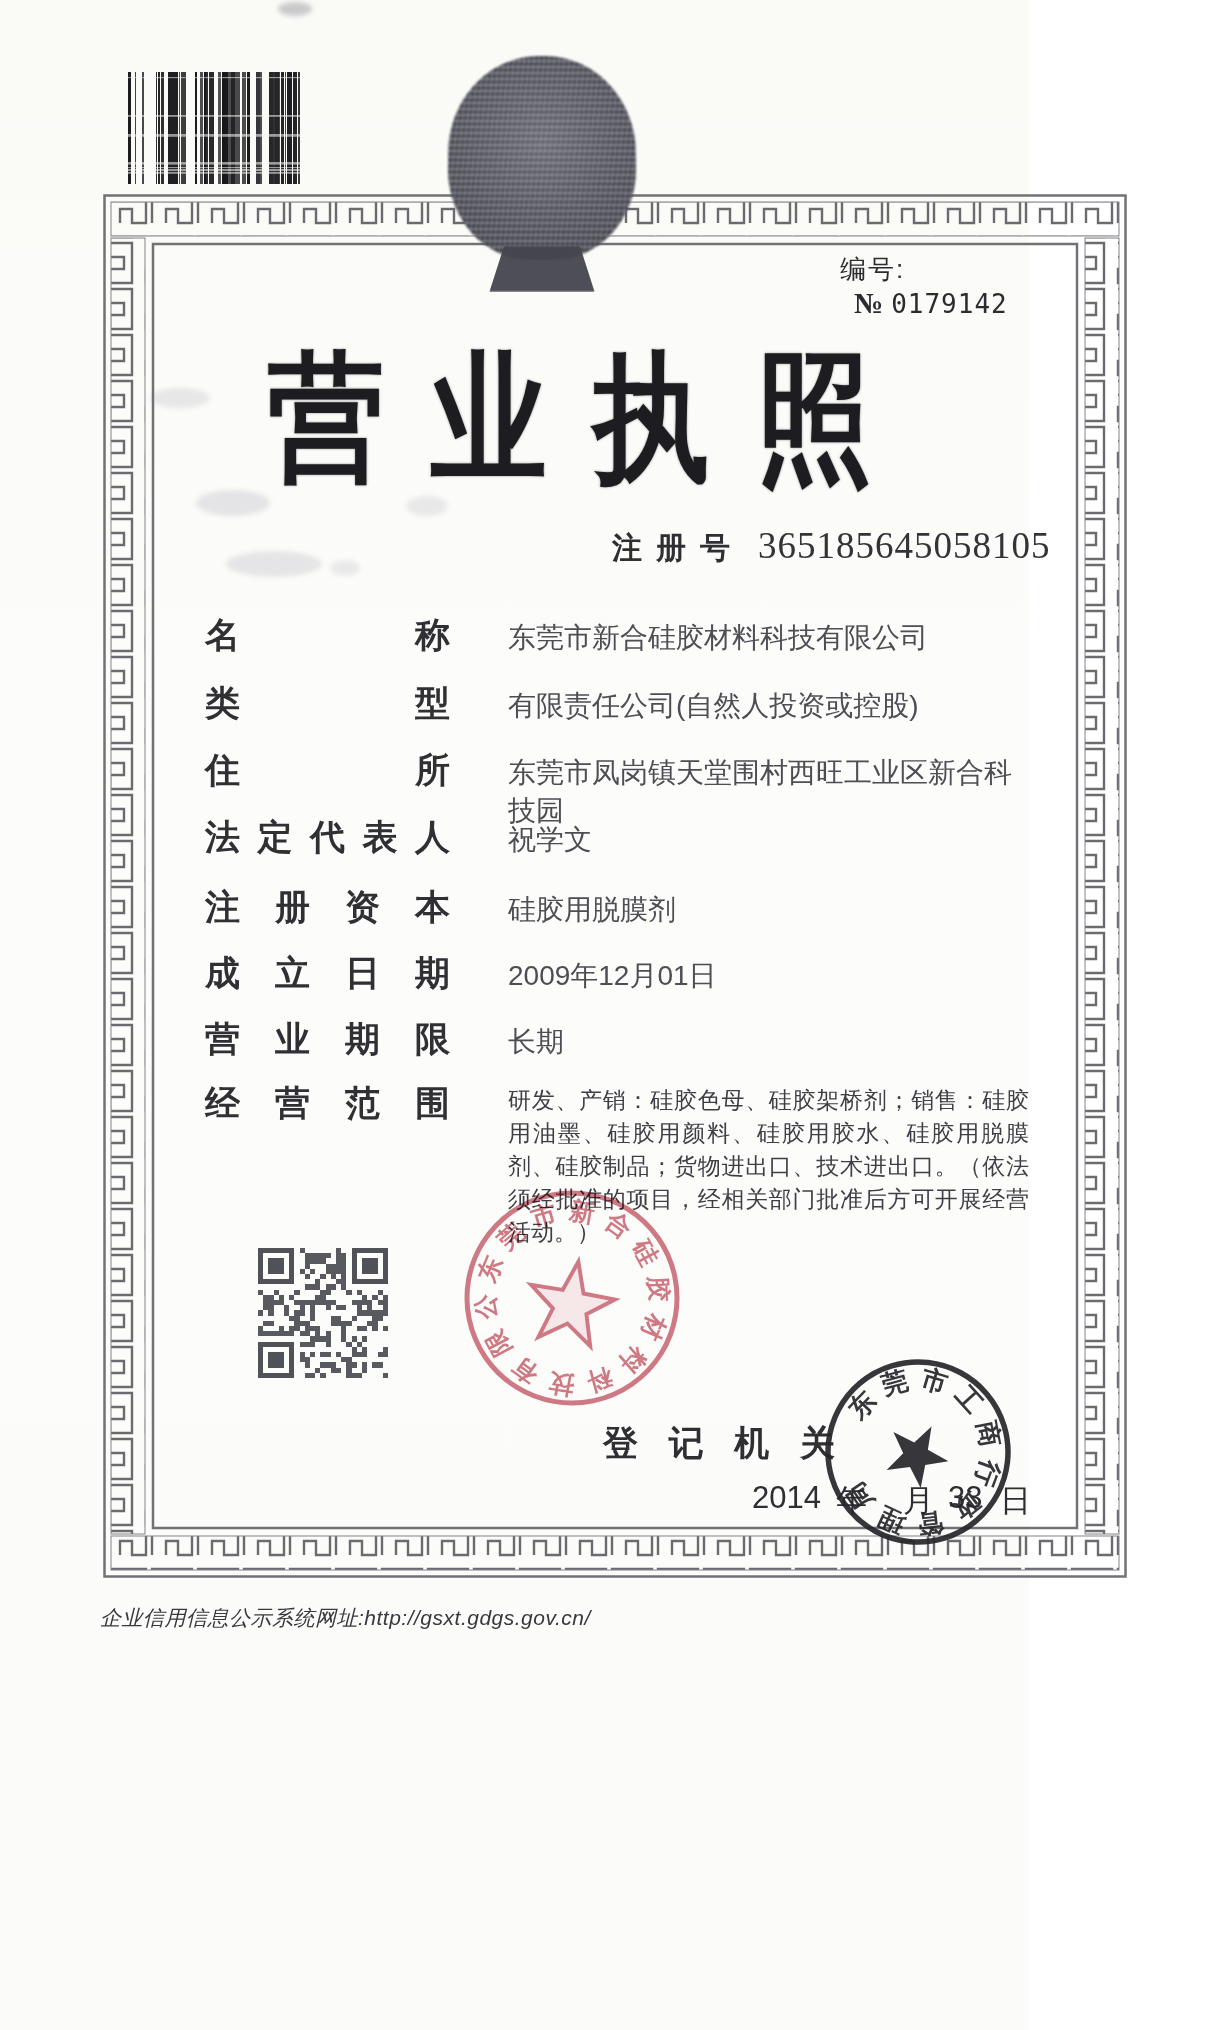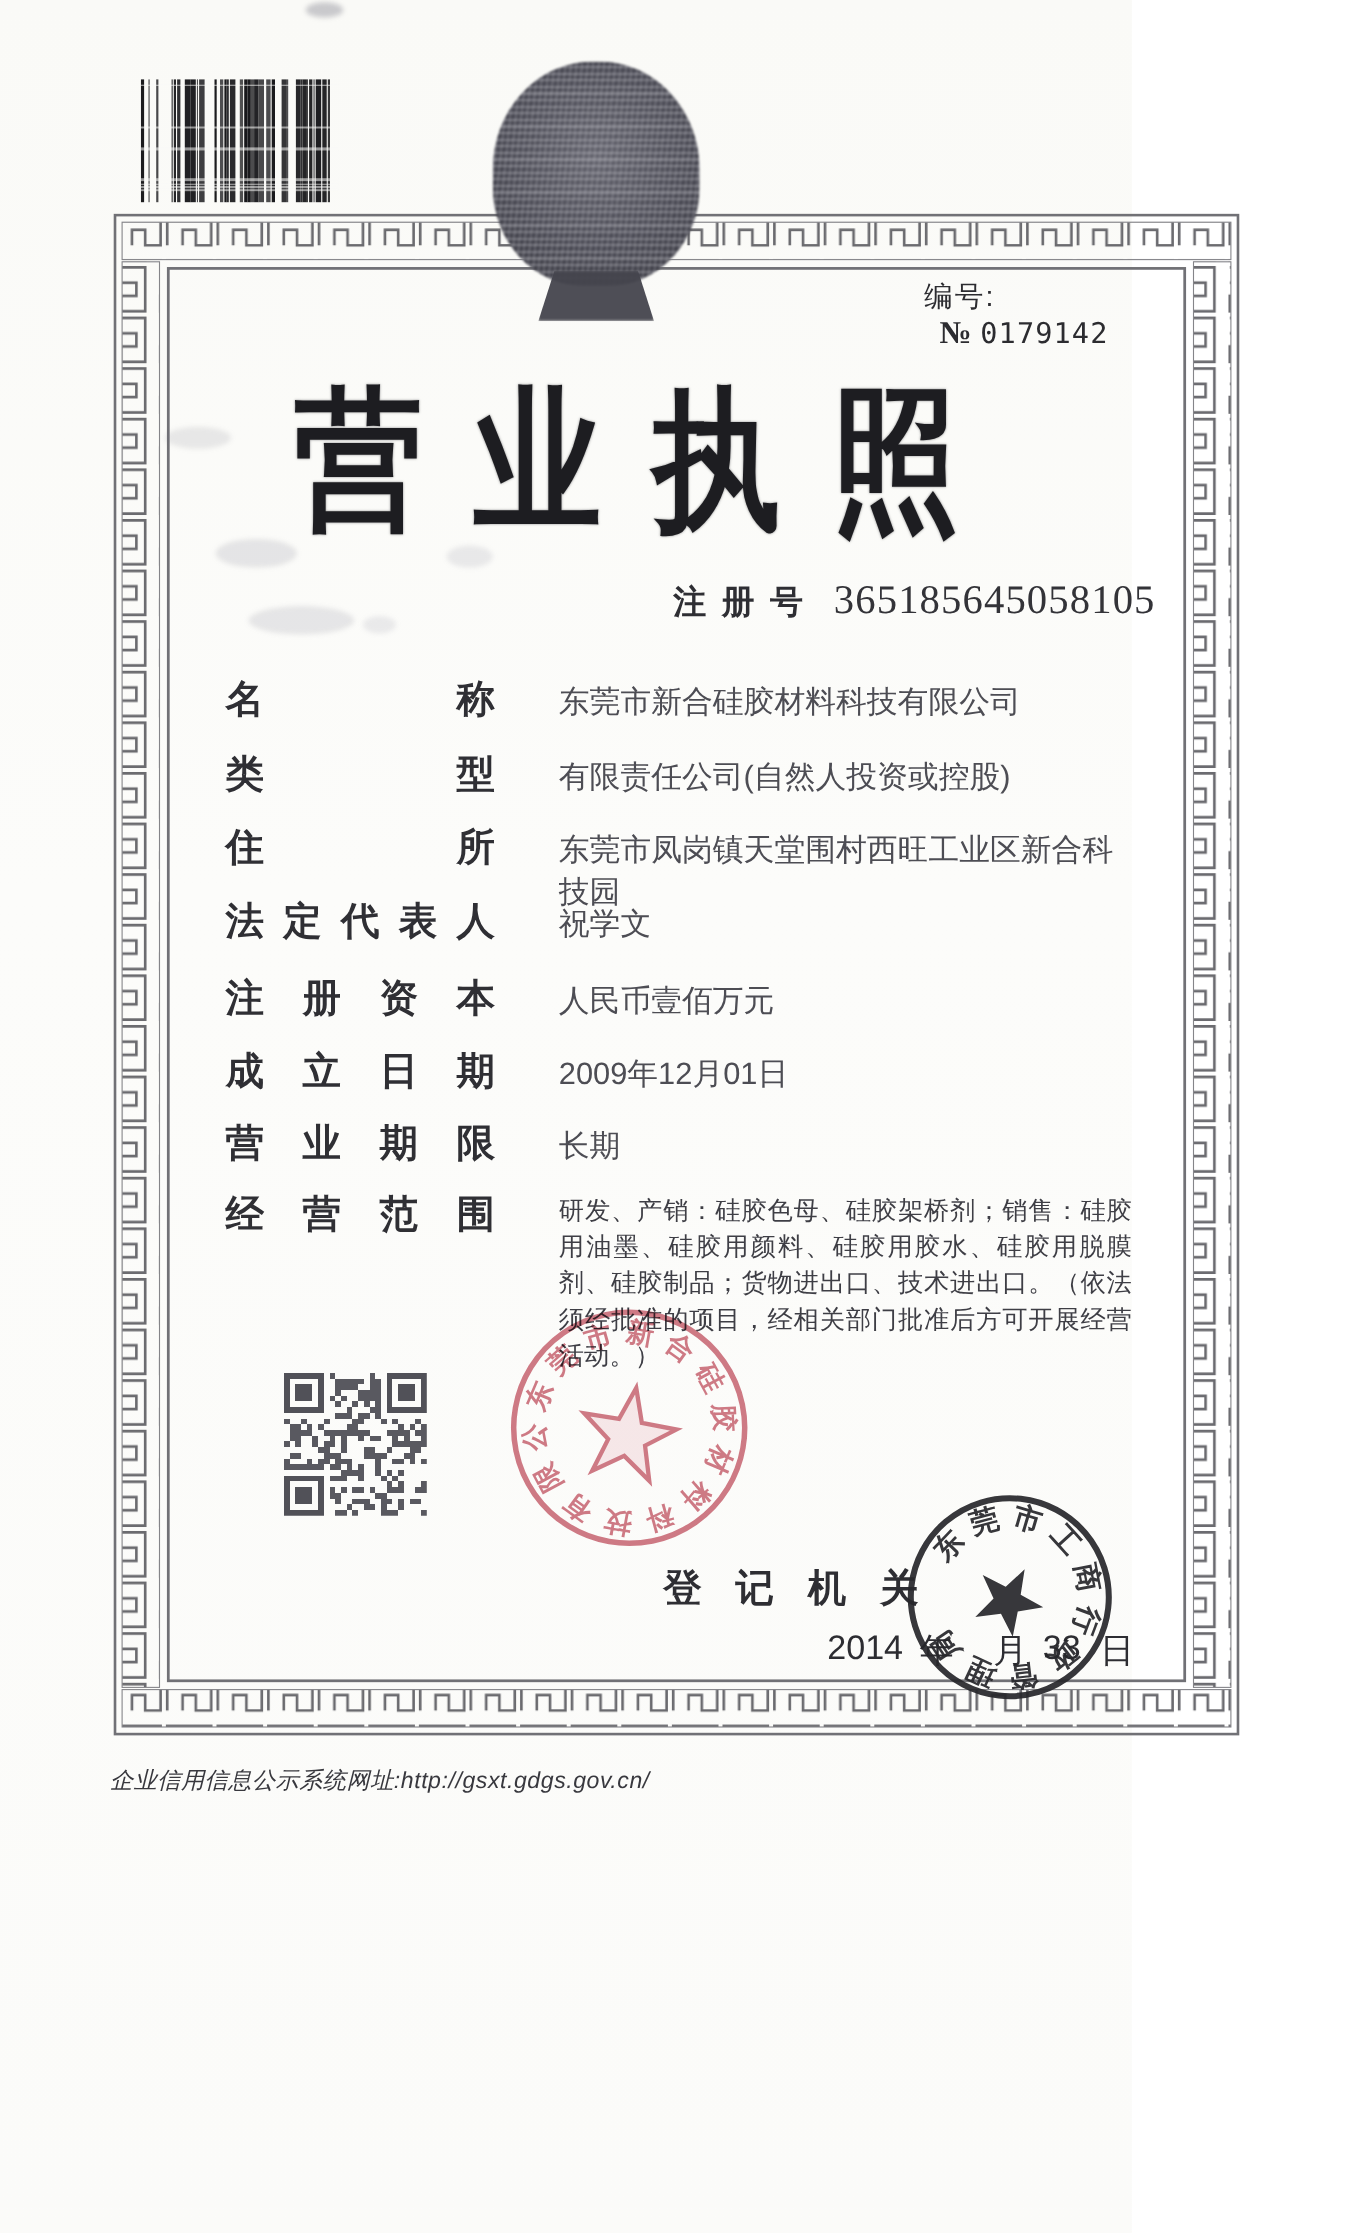--- a/index.html
+++ b/index.html
@@ -177,21 +177,21 @@
       </div>
     <div class="fvalue">祝学文</div>
   </div>
   <div class="row" style="top:884px">
     <div class="flabel">
         <span>注</span>
         <span>册</span>
         <span>资</span>
         <span>本</span>
       </div>
-    <div class="fvalue">人民币壹佰万元</div>
+    <div class="fvalue">硅胶用脱膜剂</div>
   </div>
   <div class="row" style="top:950px">
     <div class="flabel">
         <span>成</span>
         <span>立</span>
         <span>日</span>
         <span>期</span>
       </div>
     <div class="fvalue">2009年12月01日</div>
   </div>

